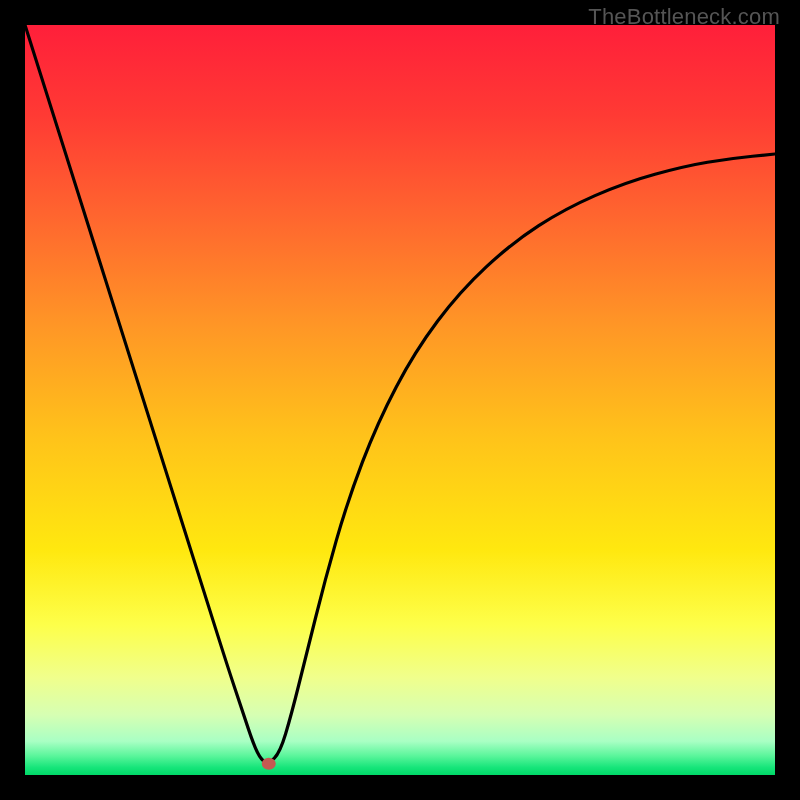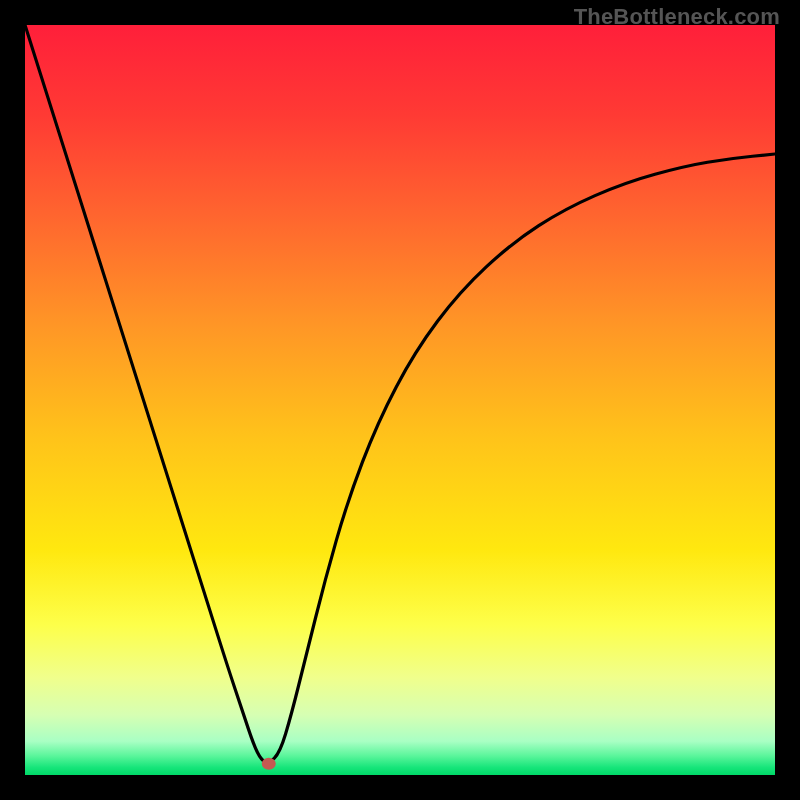--- a/index.html
+++ b/index.html
@@ -16,21 +16,21 @@
     width: 800px;
     height: 800px;
     background: #000;
   }
   .watermark {
     position: absolute;
     top: 4px;
     right: 20px;
     color: #555;
     font-size: 22px;
-    font-weight: 700;
+    font-weight: 400;
     letter-spacing: 0.2px;
     z-index: 10;
   }
   .plot-area {
     position: absolute;
     left: 25px;
     top: 25px;
     width: 750px;
     height: 750px;
     overflow: hidden;

